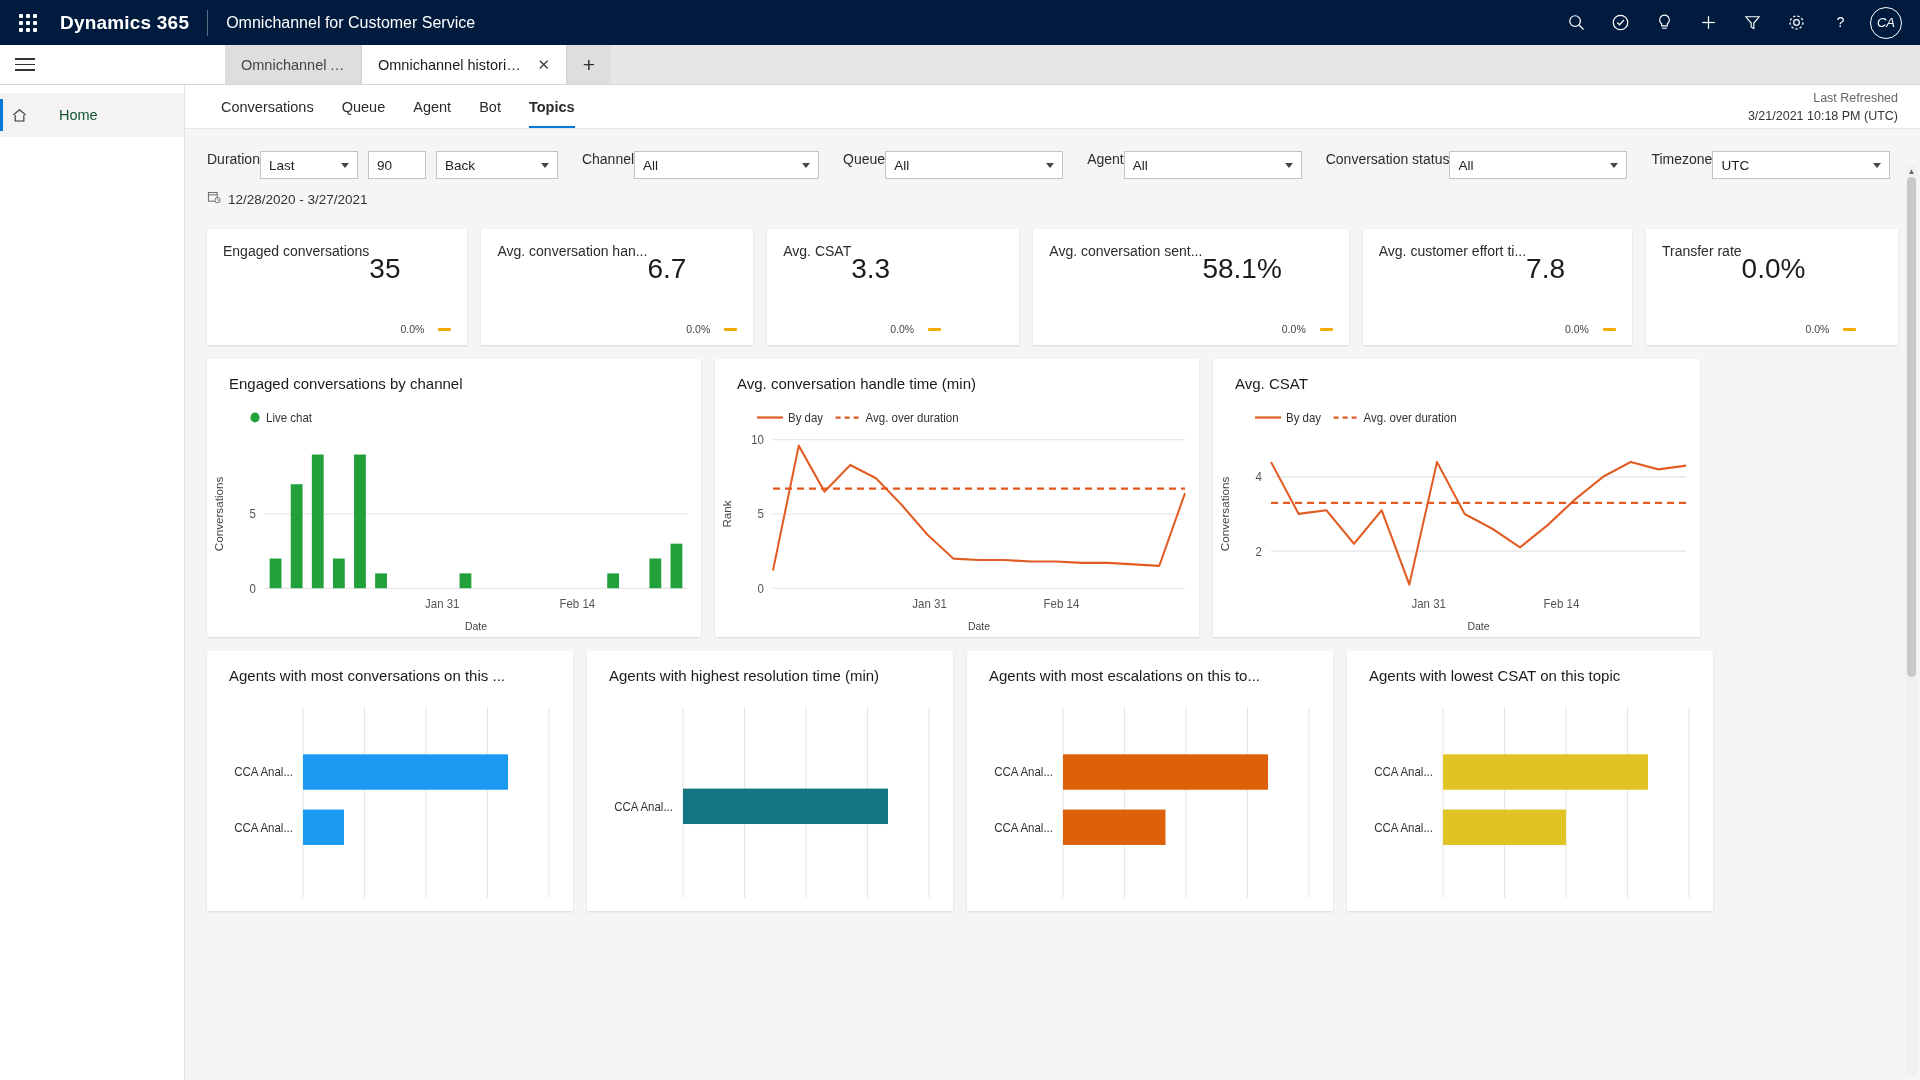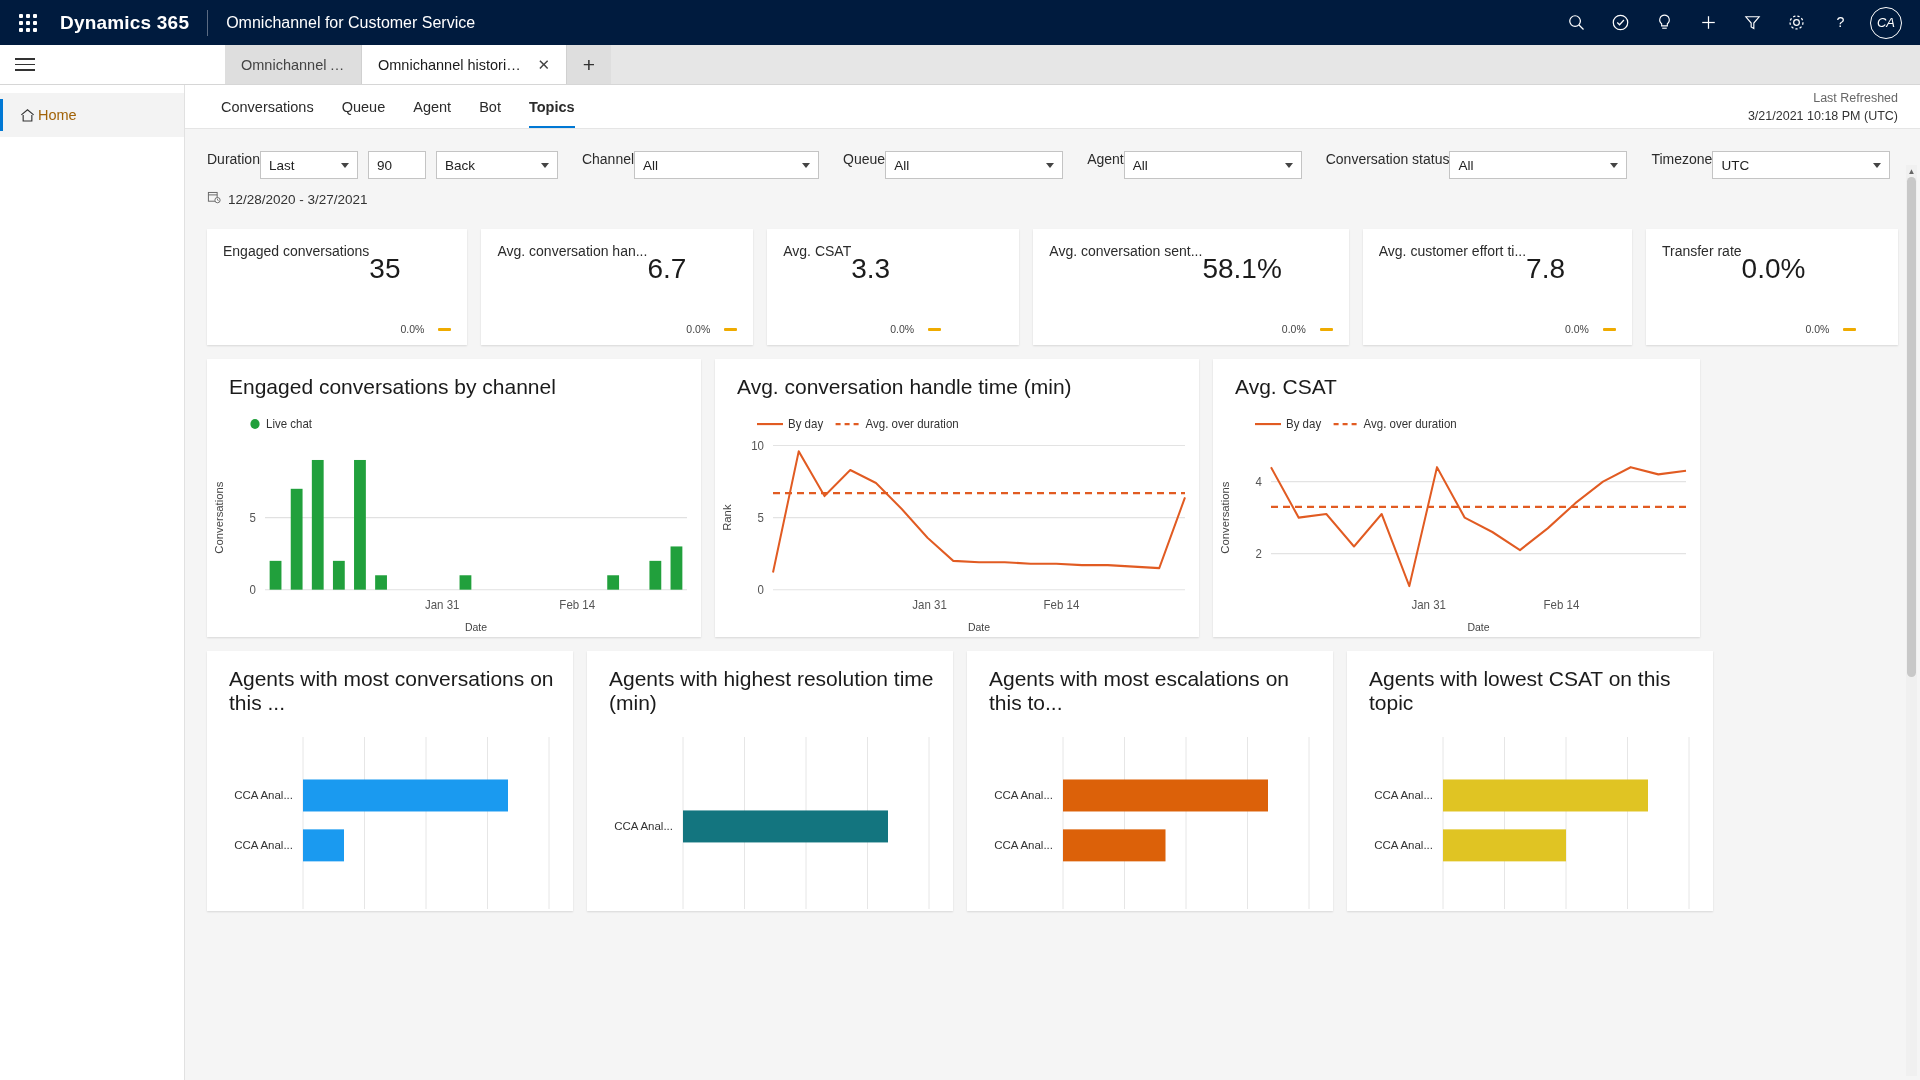--- a/index.html
+++ b/index.html
@@ -62,22 +62,22 @@
     font-size: 21px; color: #333; background: #dedede; cursor: pointer;
   }
   .tabstrip-rest { flex: 1; background: #e6e6e6; }
 
   
   .body { display: flex; height: calc(1080px - 45px - 40px); }
 
   
   .leftnav { width: 185px; background: #fff; border-right: 1px solid #e1e1e1; padding-top: 8px; }
   .navitem {
-    display: flex; align-items: center; gap: 0;
-    height: 44px; padding-left: 16px; font-size: 14.5px; color: #a16207;
+    display: flex; align-items: center; gap: 29px;
+    height: 44px; padding-left: 8px; font-size: 14.5px; color: #14532d;
     cursor: pointer; position: relative; background: #f3f3f3;
   }
   .navitem .sel { position: absolute; left: 0; top: 6px; bottom: 6px; width: 3px; background: #0078d4; }
   .navitem .icn { width: 22px; display: flex; justify-content: center; color: #333; }
 
   
   .main { flex: 1; background: #f5f5f5; position: relative; display: flex; flex-direction: column; min-width: 0; }
 
   .subnav {
     background: #fff; height: 44px; display: flex; align-items: stretch;
@@ -148,21 +148,21 @@
   }
   .kpi-title { font-size: 14px; color: #2b2b2b; white-space: nowrap; overflow: hidden; text-overflow: ellipsis; }
   .kpi-value { font-size: 28px; color: #1b1b1b; text-align: center; margin-top: 10px; font-weight: 400; }
   .kpi-delta { margin-top: auto; display: flex; align-items: center; justify-content: center; gap: 14px; }
   .kpi-delta .pct { font-size: 10.5px; color: #444; }
   .kpi-delta .flat { width: 13px; height: 3px; background: #EFAB00; border-radius: 1px; }
 
   
   .chartrow { display: flex; gap: 14px; margin-top: 14px; }
   .chartcard { background: #fff; box-shadow: 0 .6px 1.8px rgba(0,0,0,.12); display: flex; flex-direction: column; }
-  .chart-title { font-size: 21px; color: #1b1b1b; padding: 16px 18px 10px 22px; }
+  .chart-title { font-size: 15px; color: #1b1b1b; padding: 16px 18px 10px 22px; }
   .chart-body { flex: 1; position: relative; }
   .chart-body svg { display: block; width: 100%; height: 100%; }
 
   
   .chartrow2 { display: flex; gap: 14px; margin-top: 14px; padding-bottom: 24px; }
 
   .axis-text { font-size: 11.5px; fill: #555; font-family: "Liberation Sans", sans-serif; }
   .axis-title { font-size: 10.5px; fill: #444; font-family: "Liberation Sans", sans-serif; }
   .cat-text { font-size: 11.5px; fill: #333; font-family: "Liberation Sans", sans-serif; }
 </style>

